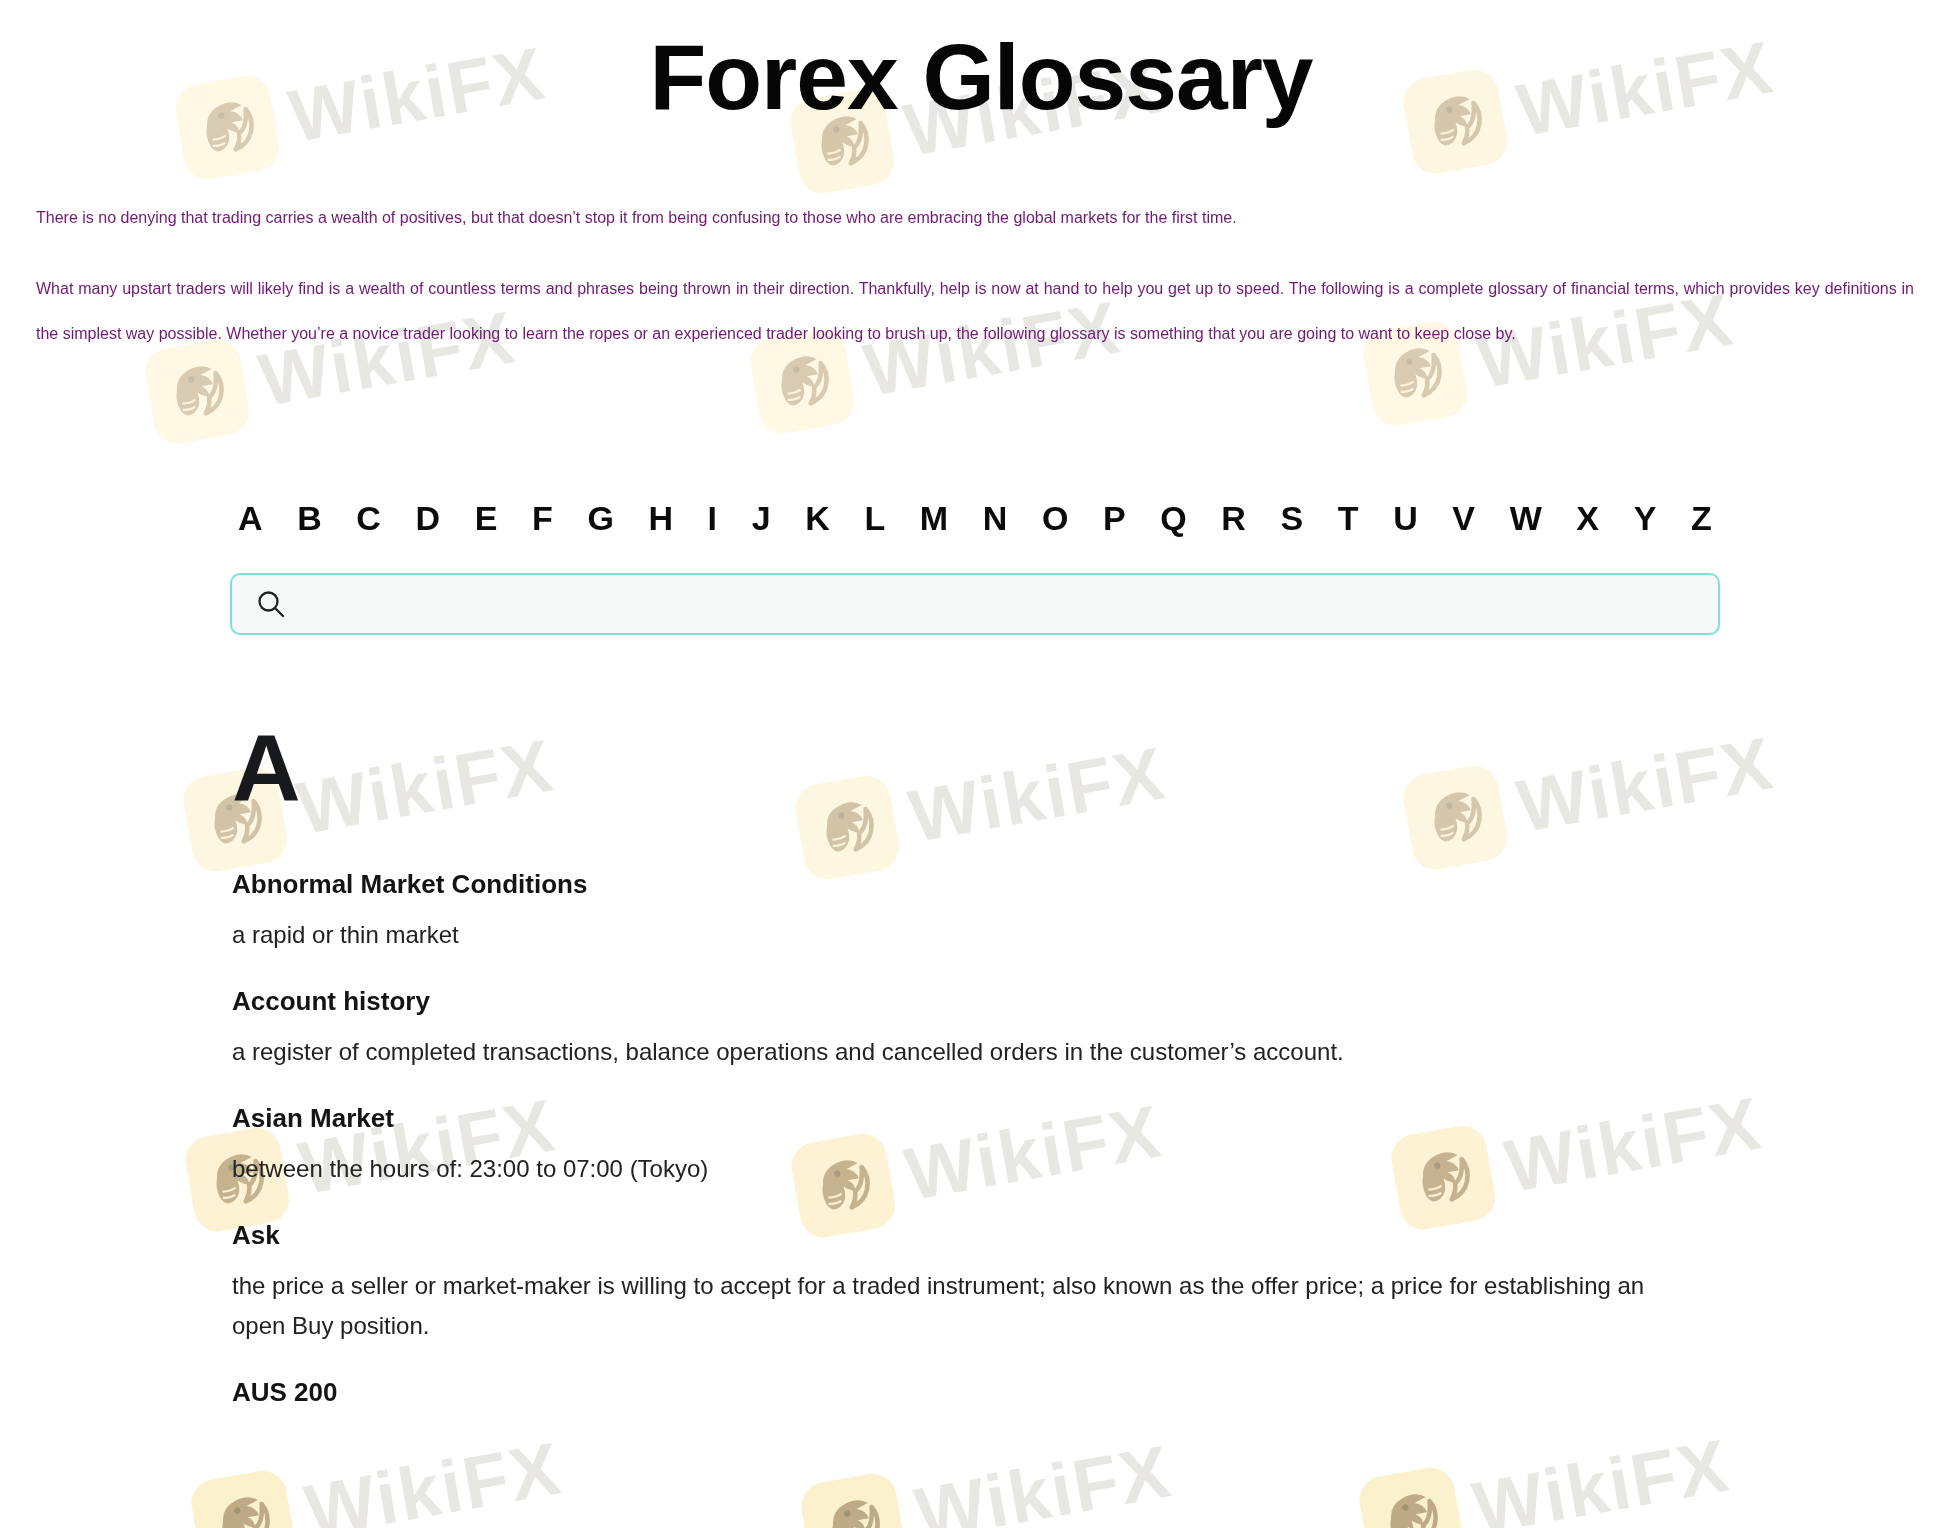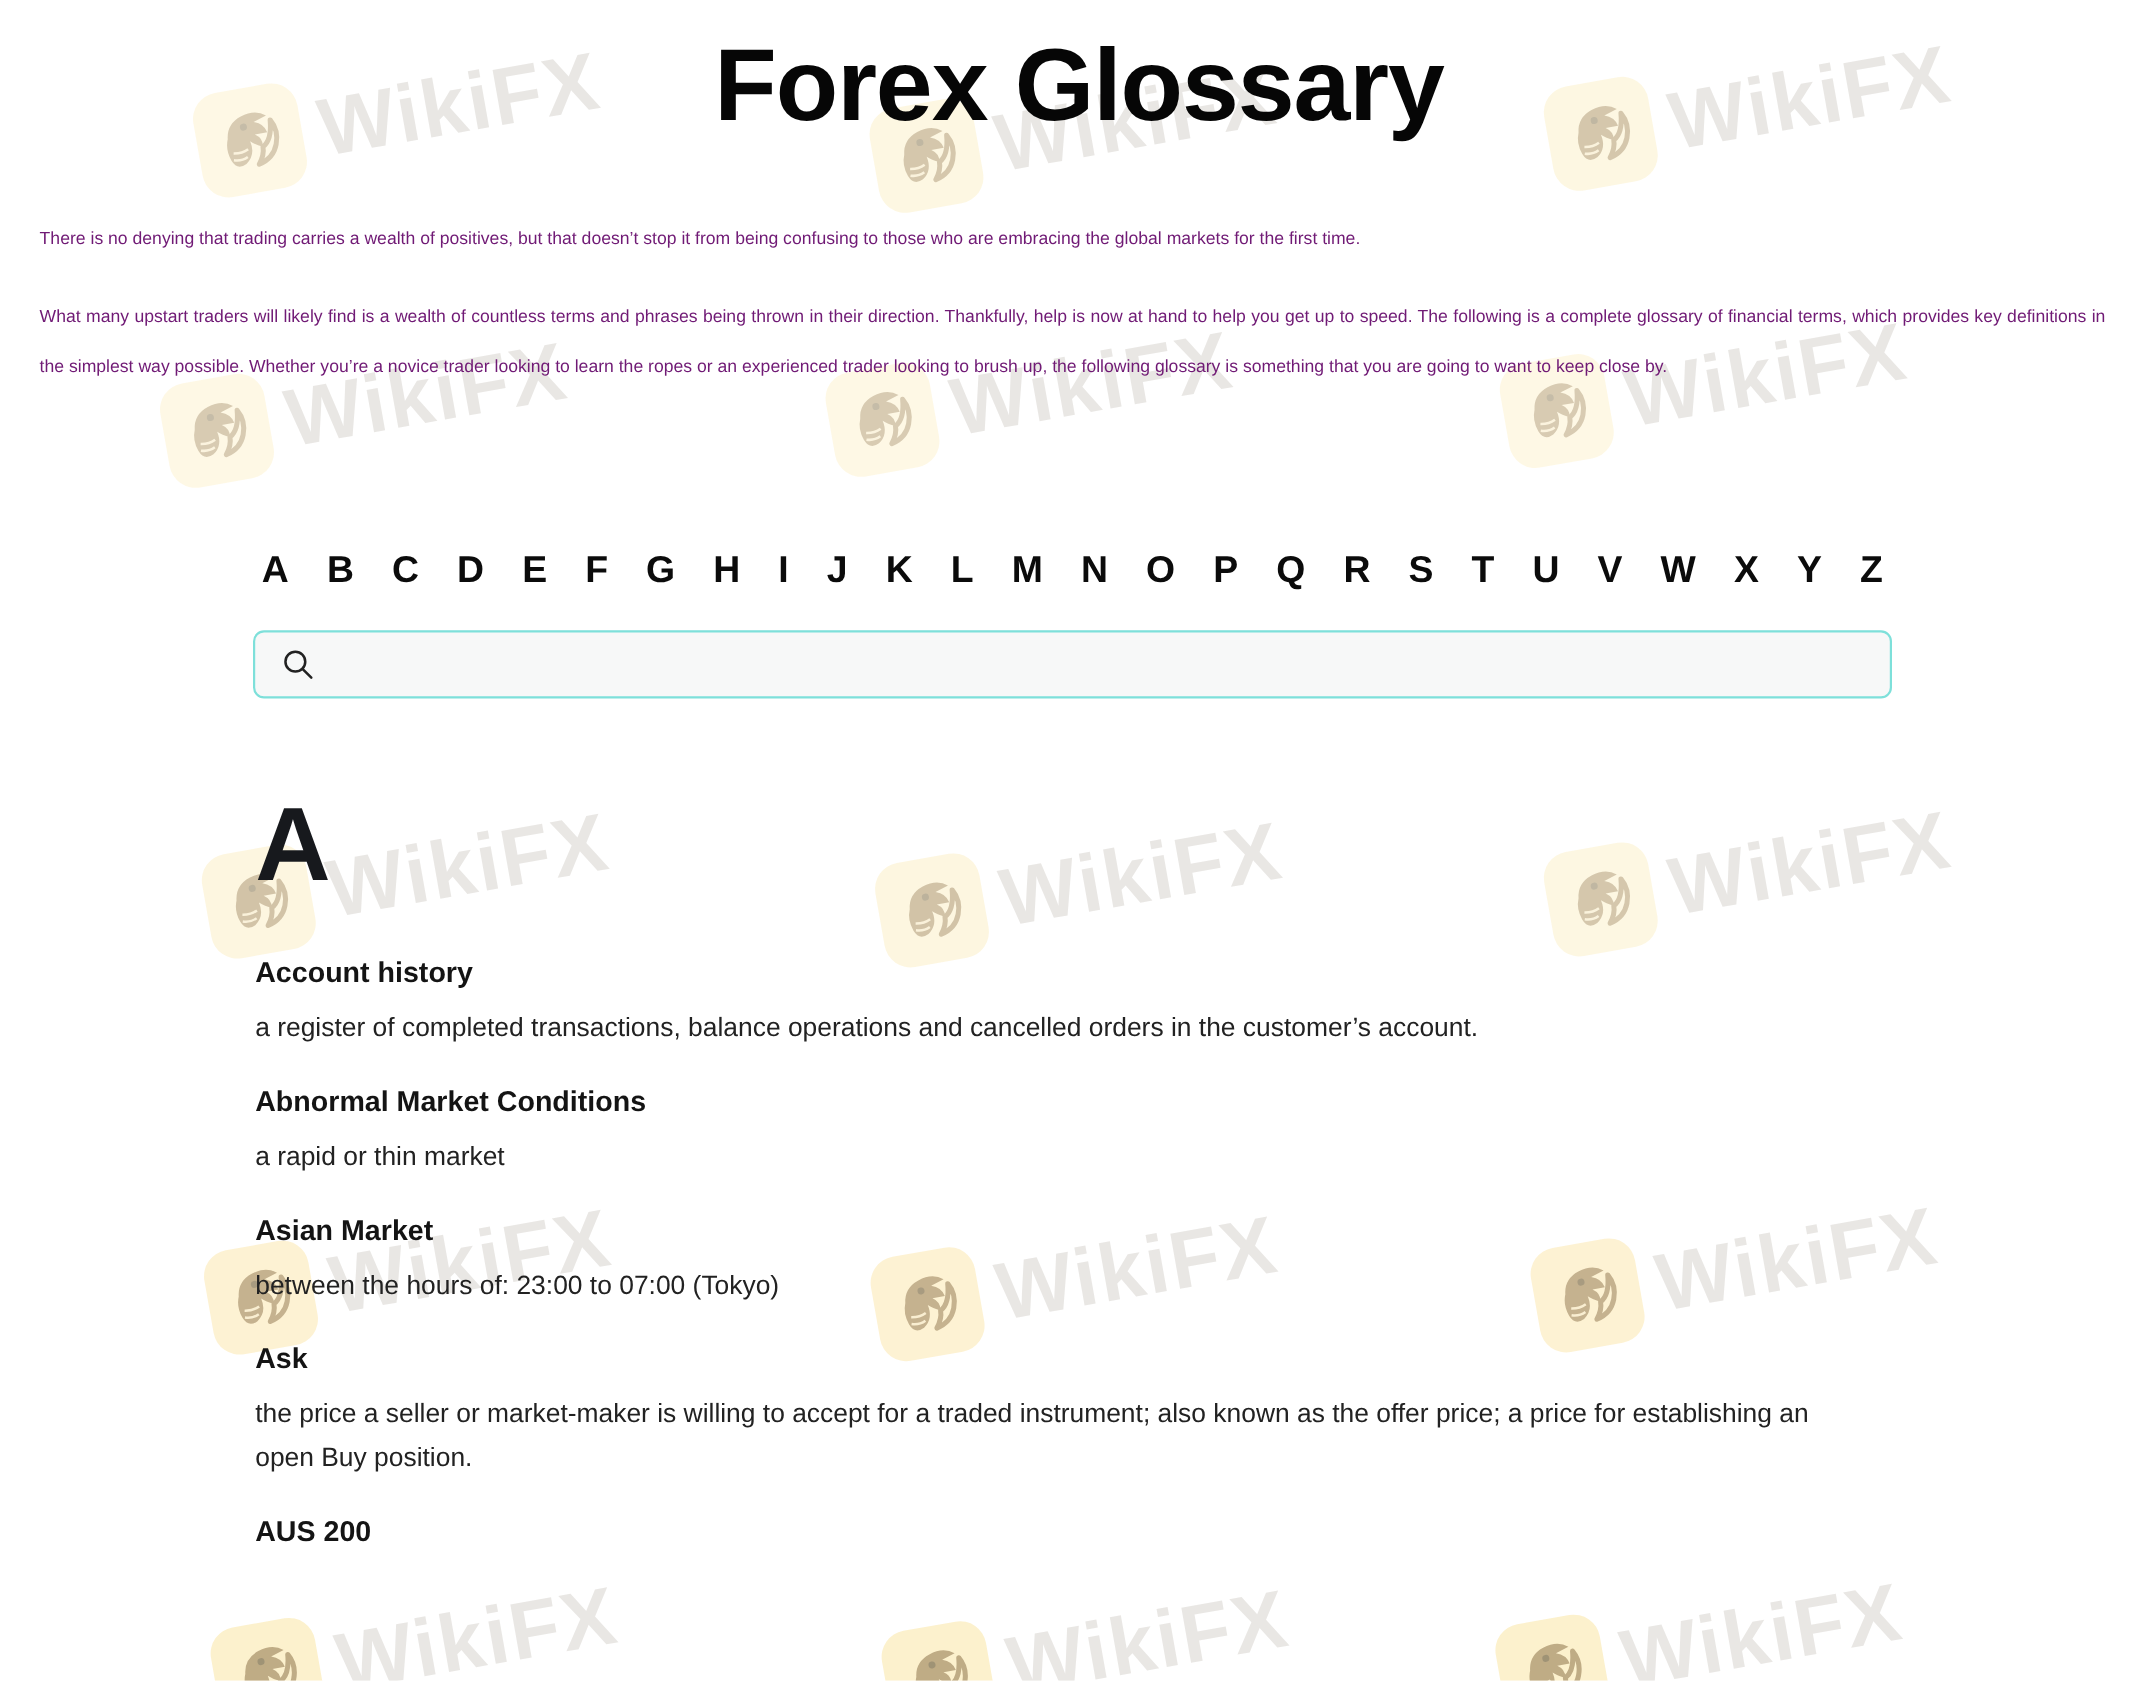--- a/index.html
+++ b/index.html
@@ -342,26 +342,26 @@
         <svg data-name="search-icon" width="30" height="30" viewBox="0 0 30 30">
           <circle cx="12.5" cy="12.5" r="9" fill="none" stroke="#222" stroke-width="2.3"></circle>
           <line x1="19.2" y1="19.2" x2="27" y2="27" stroke="#222" stroke-width="2.3" stroke-linecap="round"></line>
         </svg>
       </div>
 
       <h2 class="section-letter" data-name="section-letter-heading">A</h2>
 
       <div id="glossary-list" data-name="glossary-list">
           <div class="term" data-name="glossary-entry">
+            <h3 data-name="glossary-term">Abnormal Market Conditions</h3>
+            <p data-name="glossary-definition">a rapid or thin market</p>
+          </div>
+          <div class="term" data-name="glossary-entry">
             <h3 data-name="glossary-term">Account history</h3>
             <p data-name="glossary-definition">a register of completed transactions, balance operations and cancelled orders in the customer’s account.</p>
-          </div>
-          <div class="term" data-name="glossary-entry">
-            <h3 data-name="glossary-term">Abnormal Market Conditions</h3>
-            <p data-name="glossary-definition">a rapid or thin market</p>
           </div>
           <div class="term" data-name="glossary-entry">
             <h3 data-name="glossary-term">Asian Market</h3>
             <p data-name="glossary-definition">between the hours of: 23:00 to 07:00 (Tokyo)</p>
           </div>
           <div class="term" data-name="glossary-entry">
             <h3 data-name="glossary-term">Ask</h3>
             <p data-name="glossary-definition">the price a seller or market-maker is willing to accept for a traded instrument; also known as the offer price; a price for establishing an open Buy position.</p>
           </div>
           <div class="term" data-name="glossary-entry">

